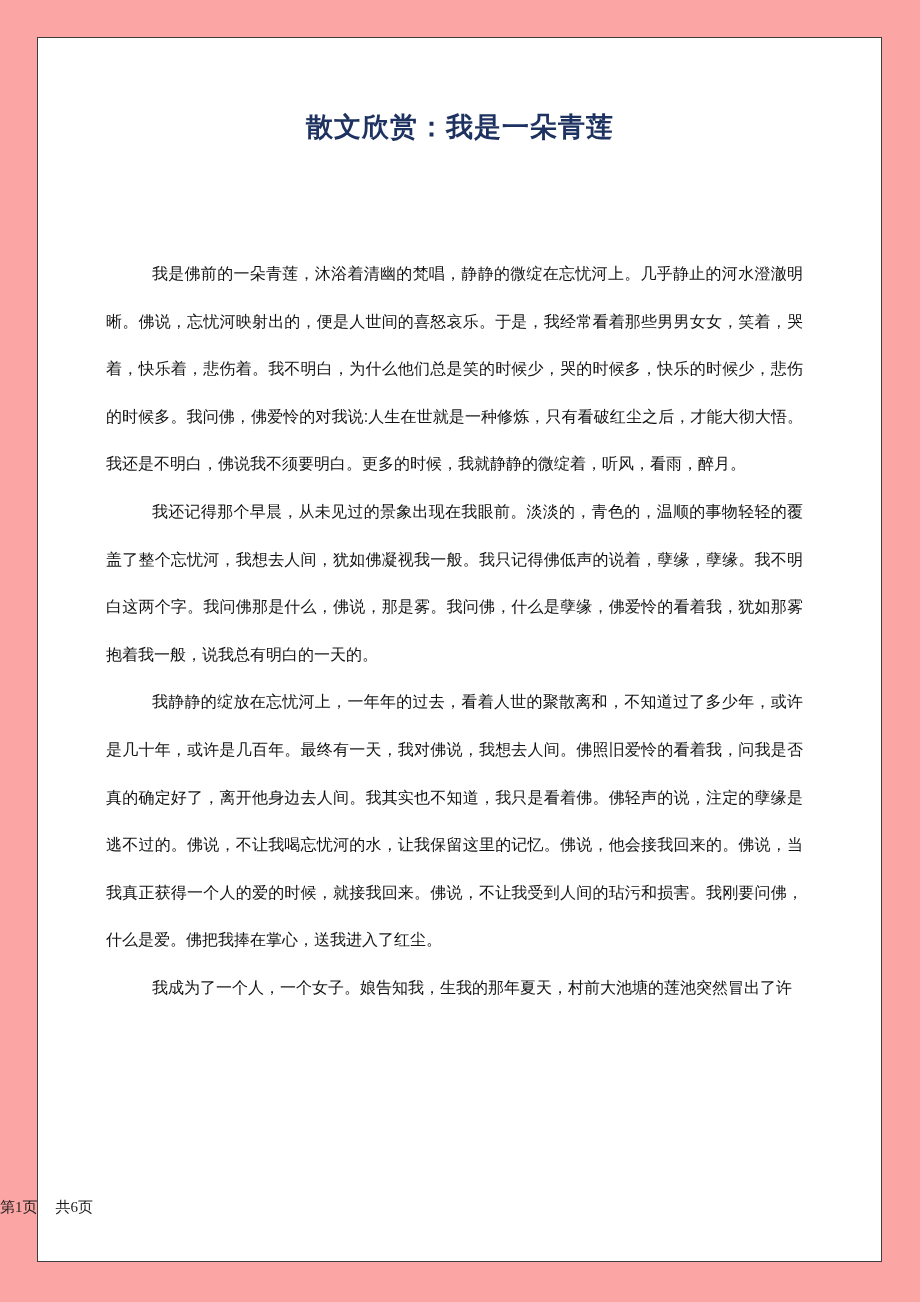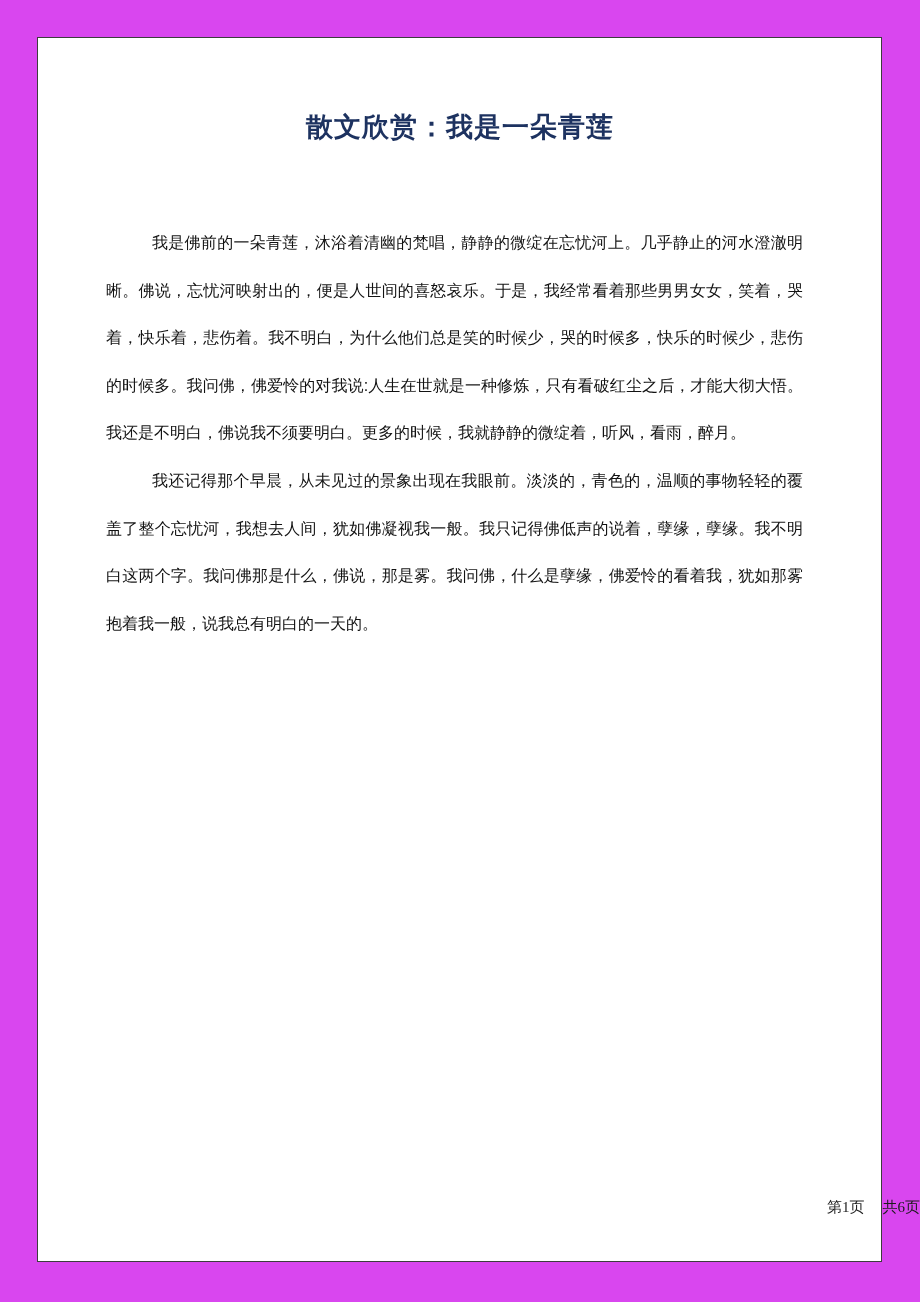--- a/index.html
+++ b/index.html
@@ -4,21 +4,21 @@
 <style>
   html, body {
     margin: 0;
     padding: 0;
     background: #ffffff;
   }
   .canvas {
     position: relative;
     width: 920px;
     height: 1302px;
-    background: #d946ef;
+    background: #fca5a5;
     overflow: hidden;
     font-family: "Liberation Sans", sans-serif;
   }
   .page-frame {
     position: absolute;
     left: 37px;
     top: 37px;
     width: 845px;
     height: 1225px;
     border: 1px solid #3d3d3d;
@@ -33,57 +33,59 @@
     text-align: center;
     font-size: 27px;
     font-weight: bold;
     letter-spacing: 1px;
     color: #1d3260;
     font-family: "Liberation Sans", sans-serif;
   }
   .doc-body {
     position: absolute;
     left: 106px;
-    top: 219px;
+    top: 250px;
     width: 697px;
     font-size: 16px;
     line-height: 47.6px;
     color: #121212;
     text-align: justify;
     font-family: "Liberation Sans", sans-serif;
   }
   .doc-body p {
     margin: 0;
     padding: 0;
     text-indent: 46px;
   }
   .doc-footer {
     position: absolute;
     left: 0;
     right: 0;
     top: 1198px;
-    text-align: right;
+    text-align: left;
     font-family: "Liberation Serif", serif;
     font-size: 15px;
     color: #1c1c1c;
   }
   .doc-footer .gap {
     display: inline-block;
     width: 18px;
   }
 </style>
 </head>
 <body>
 
 <div class="canvas">
   <div class="page-frame"></div>
 
   <div class="doc-title">散文欣赏：我是一朵青莲</div>
 
   <div class="doc-body">
     <p>我是佛前的一朵青莲，沐浴着清幽的梵唱，静静的微绽在忘忧河上。几乎静止的河水澄澈明晰。佛说，忘忧河映射出的，便是人世间的喜怒哀乐。于是，我经常看着那些男男女女，笑着，哭着，快乐着，悲伤着。我不明白，为什么他们总是笑的时候少，哭的时候多，快乐的时候少，悲伤的时候多。我问佛，佛爱怜的对我说:人生在世就是一种修炼，只有看破红尘之后，才能大彻大悟。我还是不明白，佛说我不须要明白。更多的时候，我就静静的微绽着，听风，看雨，醉月。</p>
     <p>我还记得那个早晨，从未见过的景象出现在我眼前。淡淡的，青色的，温顺的事物轻轻的覆盖了整个忘忧河，我想去人间，犹如佛凝视我一般。我只记得佛低声的说着，孽缘，孽缘。我不明白这两个字。我问佛那是什么，佛说，那是雾。我问佛，什么是孽缘，佛爱怜的看着我，犹如那雾抱着我一般，说我总有明白的一天的。</p>
+    <p>我静静的绽放在忘忧河上，一年年的过去，看着人世的聚散离和，不知道过了多少年，或许是几十年，或许是几百年。最终有一天，我对佛说，我想去人间。佛照旧爱怜的看着我，问我是否真的确定好了，离开他身边去人间。我其实也不知道，我只是看着佛。佛轻声的说，注定的孽缘是逃不过的。佛说，不让我喝忘忧河的水，让我保留这里的记忆。佛说，他会接我回来的。佛说，当我真正获得一个人的爱的时候，就接我回来。佛说，不让我受到人间的玷污和损害。我刚要问佛，什么是爱。佛把我捧在掌心，送我进入了红尘。</p>
+    <p>我成为了一个人，一个女子。娘告知我，生我的那年夏天，村前大池塘的莲池突然冒出了许</p>
   </div>
 
   <div class="doc-footer">
     <span>第1页</span><span class="gap"></span><span>共6页</span>
   </div>
 </div>
 
 </body></html>

